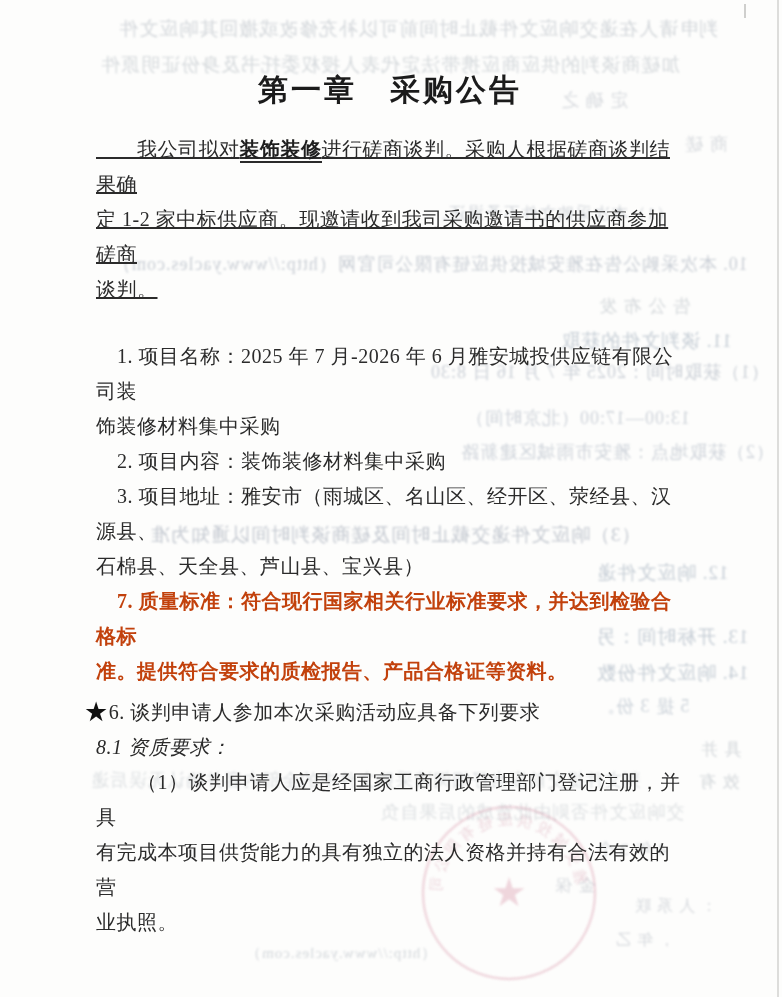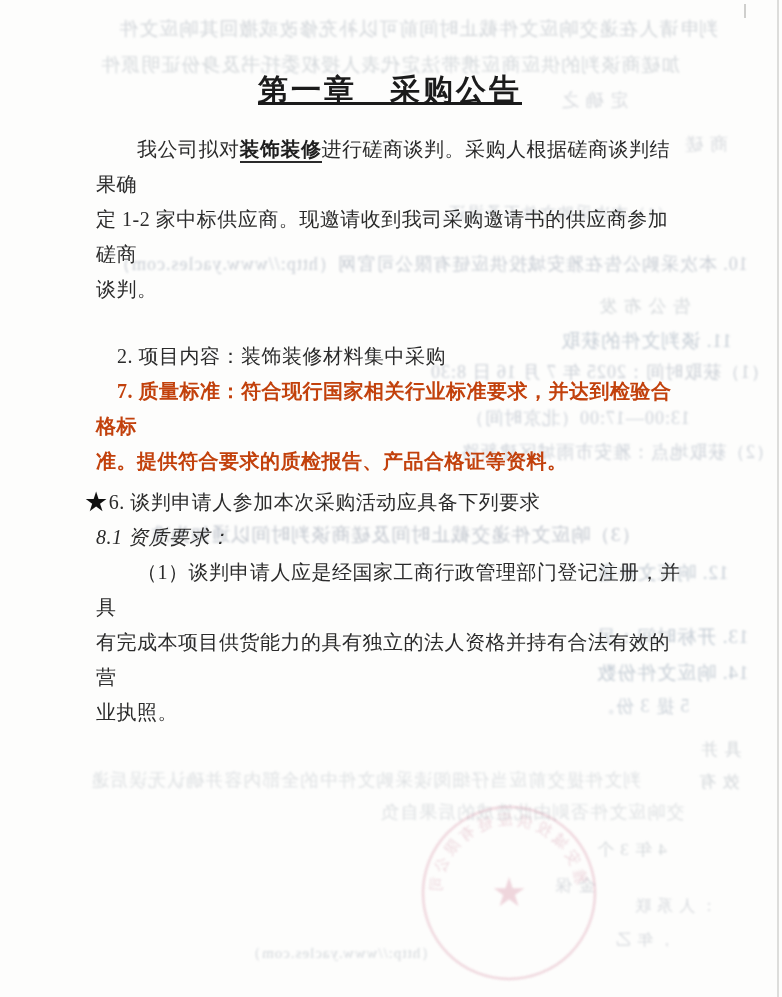--- a/index.html
+++ b/index.html
@@ -27,23 +27,23 @@
   }
 
   
   .content{
     position:absolute;left:96px;top:70px;width:588px;z-index:2;
     font-size:20px;line-height:35px;letter-spacing:.5px;color:#2b2b2b;
   }
   .ws{white-space:pre-line;}
   .title{
     font-size:30px;line-height:40px;font-weight:bold;text-align:center;
-    letter-spacing:3px;margin:0 0 22px;color:#1b1b1b;text-decoration:underline;
+    letter-spacing:3px;margin:0 0 22px;color:#1b1b1b;
   }
-  .intro{margin:0 0 32px;}
+  .intro{margin:0 0 32px;text-decoration:underline;}
   .em-underline{font-weight:bold;border-bottom:2px solid #2b2b2b;padding-bottom:1px;color:#1e1e1e;}
   .item{margin:0;text-indent:21px;}
   .bold{font-weight:bold;color:#c2410c;}
   .star-line{margin:6px 0 0;}
   .star{font-size:27px;vertical-align:-2px;margin-left:-12px;color:#101010;}
   .sec-h{margin:0;font-style:italic;}
   .sec-b{margin:0;}
 </style>
 </head>
 <body>
@@ -92,21 +92,25 @@
     </div>
 
   <div class="content">
 
     <p class="title ws">第一章　采购公告</p>
 
     <p class="intro ws"><span>　　我公司拟对</span><span class="em-underline">装饰装修</span><span>进行磋商谈判。采购人根据磋商谈判结果确
 定 1-2 家中标供应商。现邀请收到我司采购邀请书的供应商参加磋商
 谈判。</span></p>
 
+    <p class="item ws">1. 项目名称：2025 年 7 月-2026 年 6 月雅安城投供应链有限公司装
+饰装修材料集中采购</p>
     <p class="item ws">2. 项目内容：装饰装修材料集中采购</p>
+    <p class="item ws">3. 项目地址：雅安市（雨城区、名山区、经开区、荥经县、汉源县、
+石棉县、天全县、芦山县、宝兴县）</p>
     <p class="item ws bold">7. 质量标准：符合现行国家相关行业标准要求，并达到检验合格标
 准。提供符合要求的质检报告、产品合格证等资料。</p>
 
     <p class="star-line ws"><span class="star">★</span><span>6. 谈判申请人参加本次采购活动应具备下列要求</span></p>
 
     <p class="sec-h ws">8.1 资质要求：</p>
     <p class="sec-b ws">　　（1）谈判申请人应是经国家工商行政管理部门登记注册，并具
 有完成本项目供货能力的具有独立的法人资格并持有合法有效的营
 业执照。</p>
 

